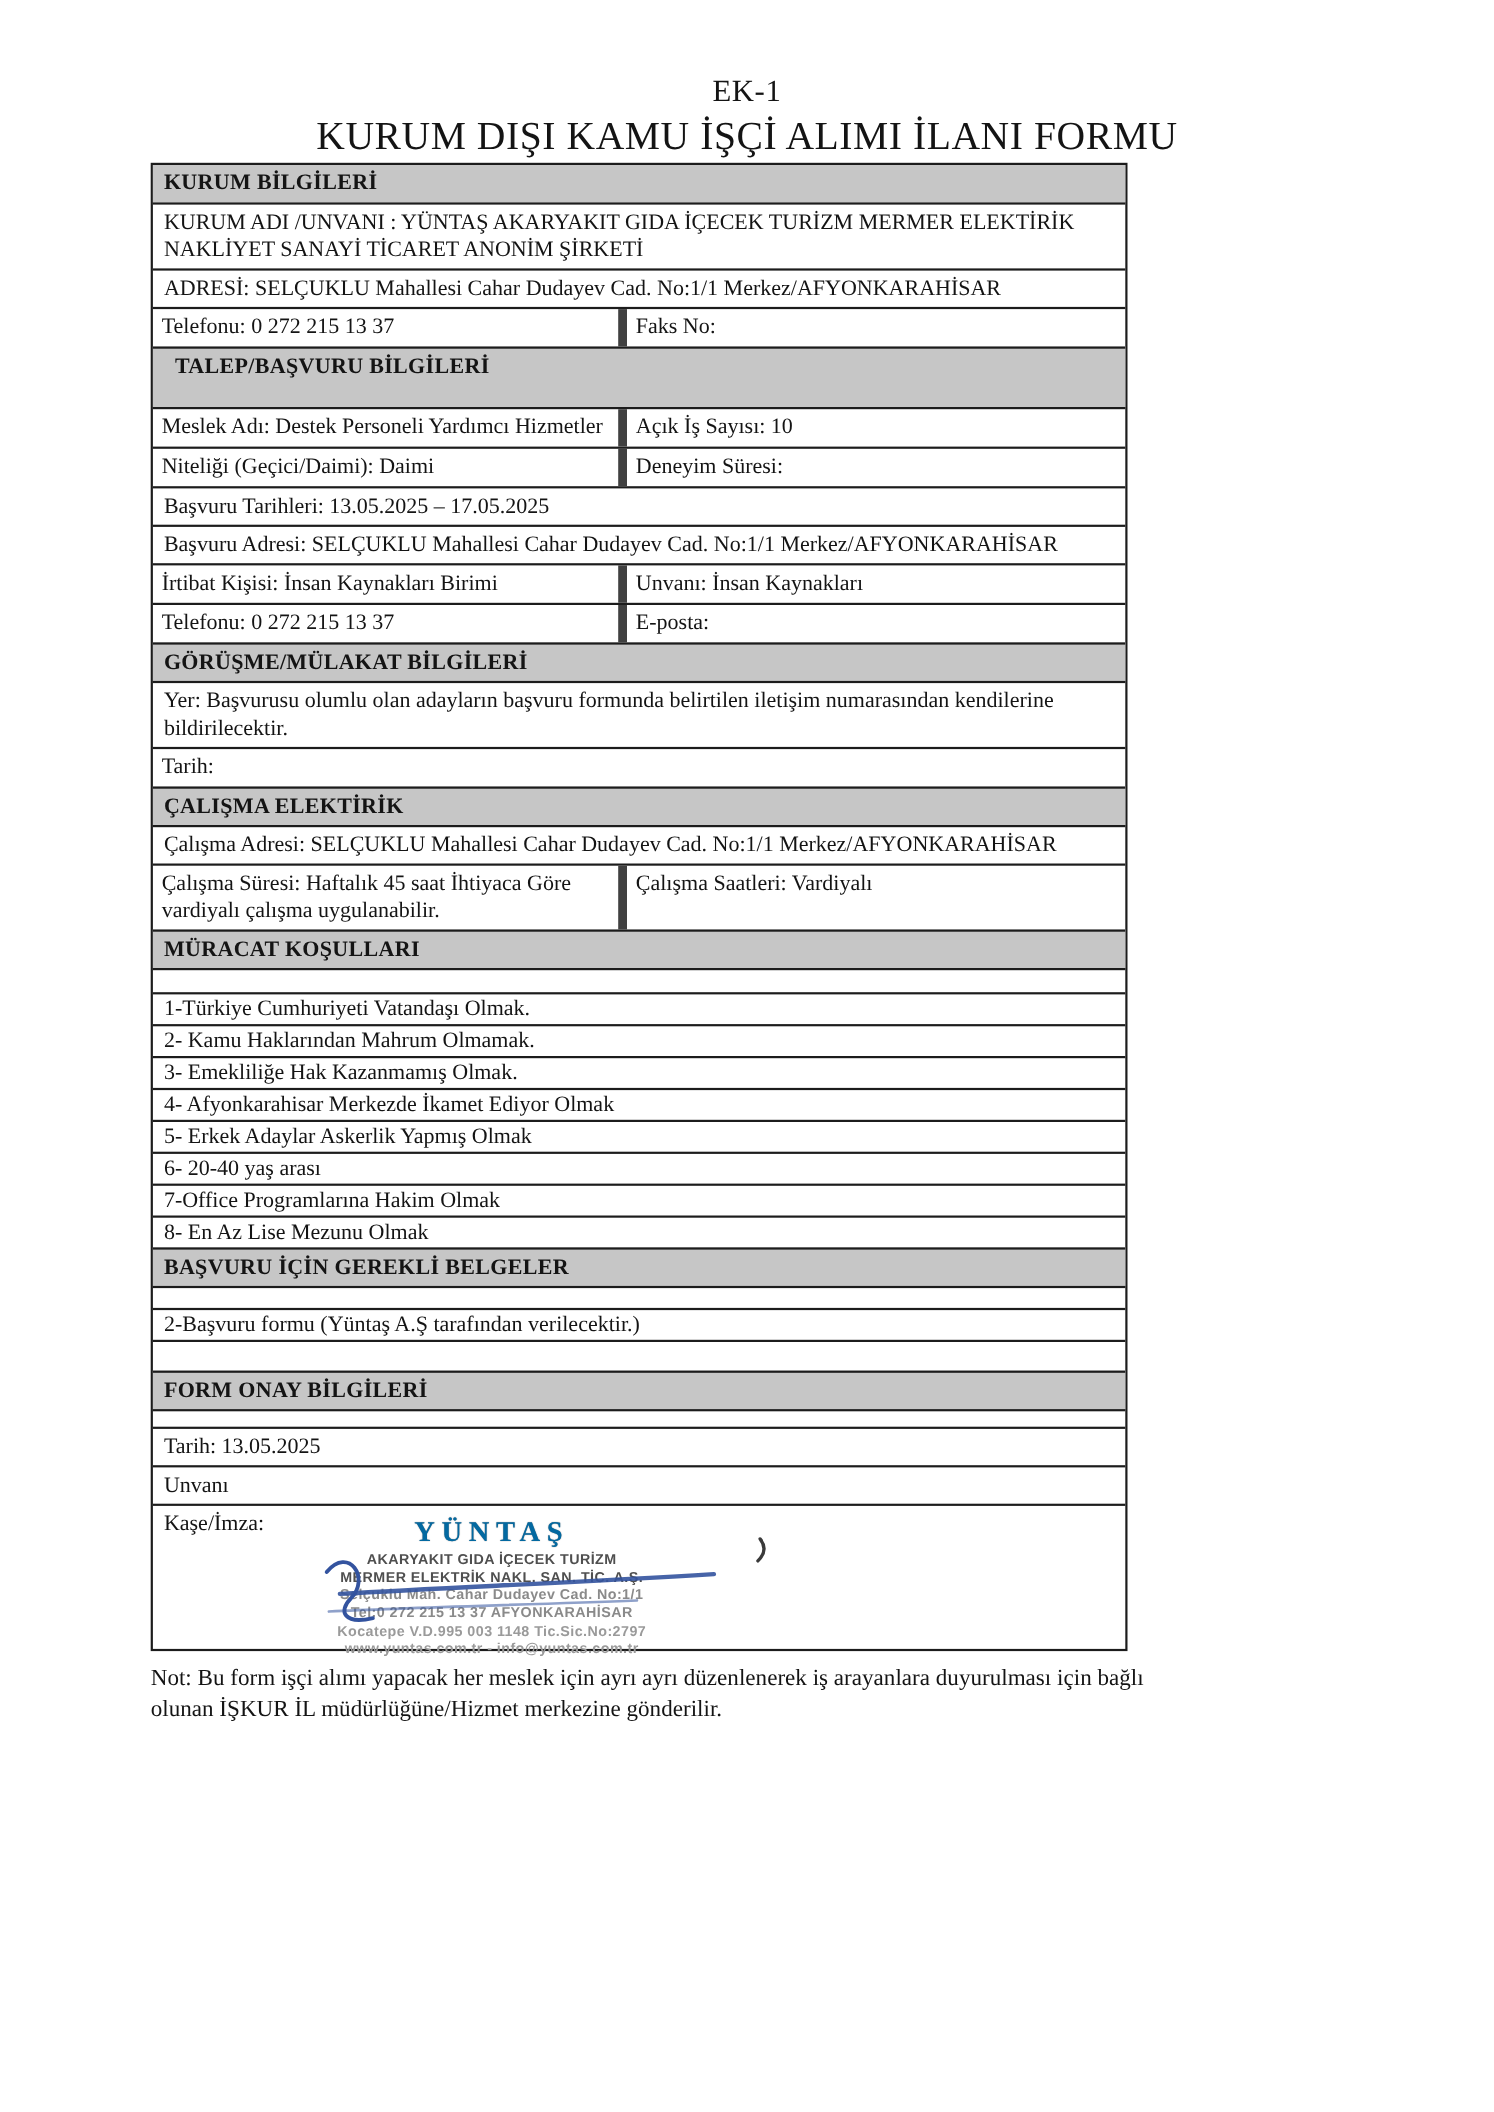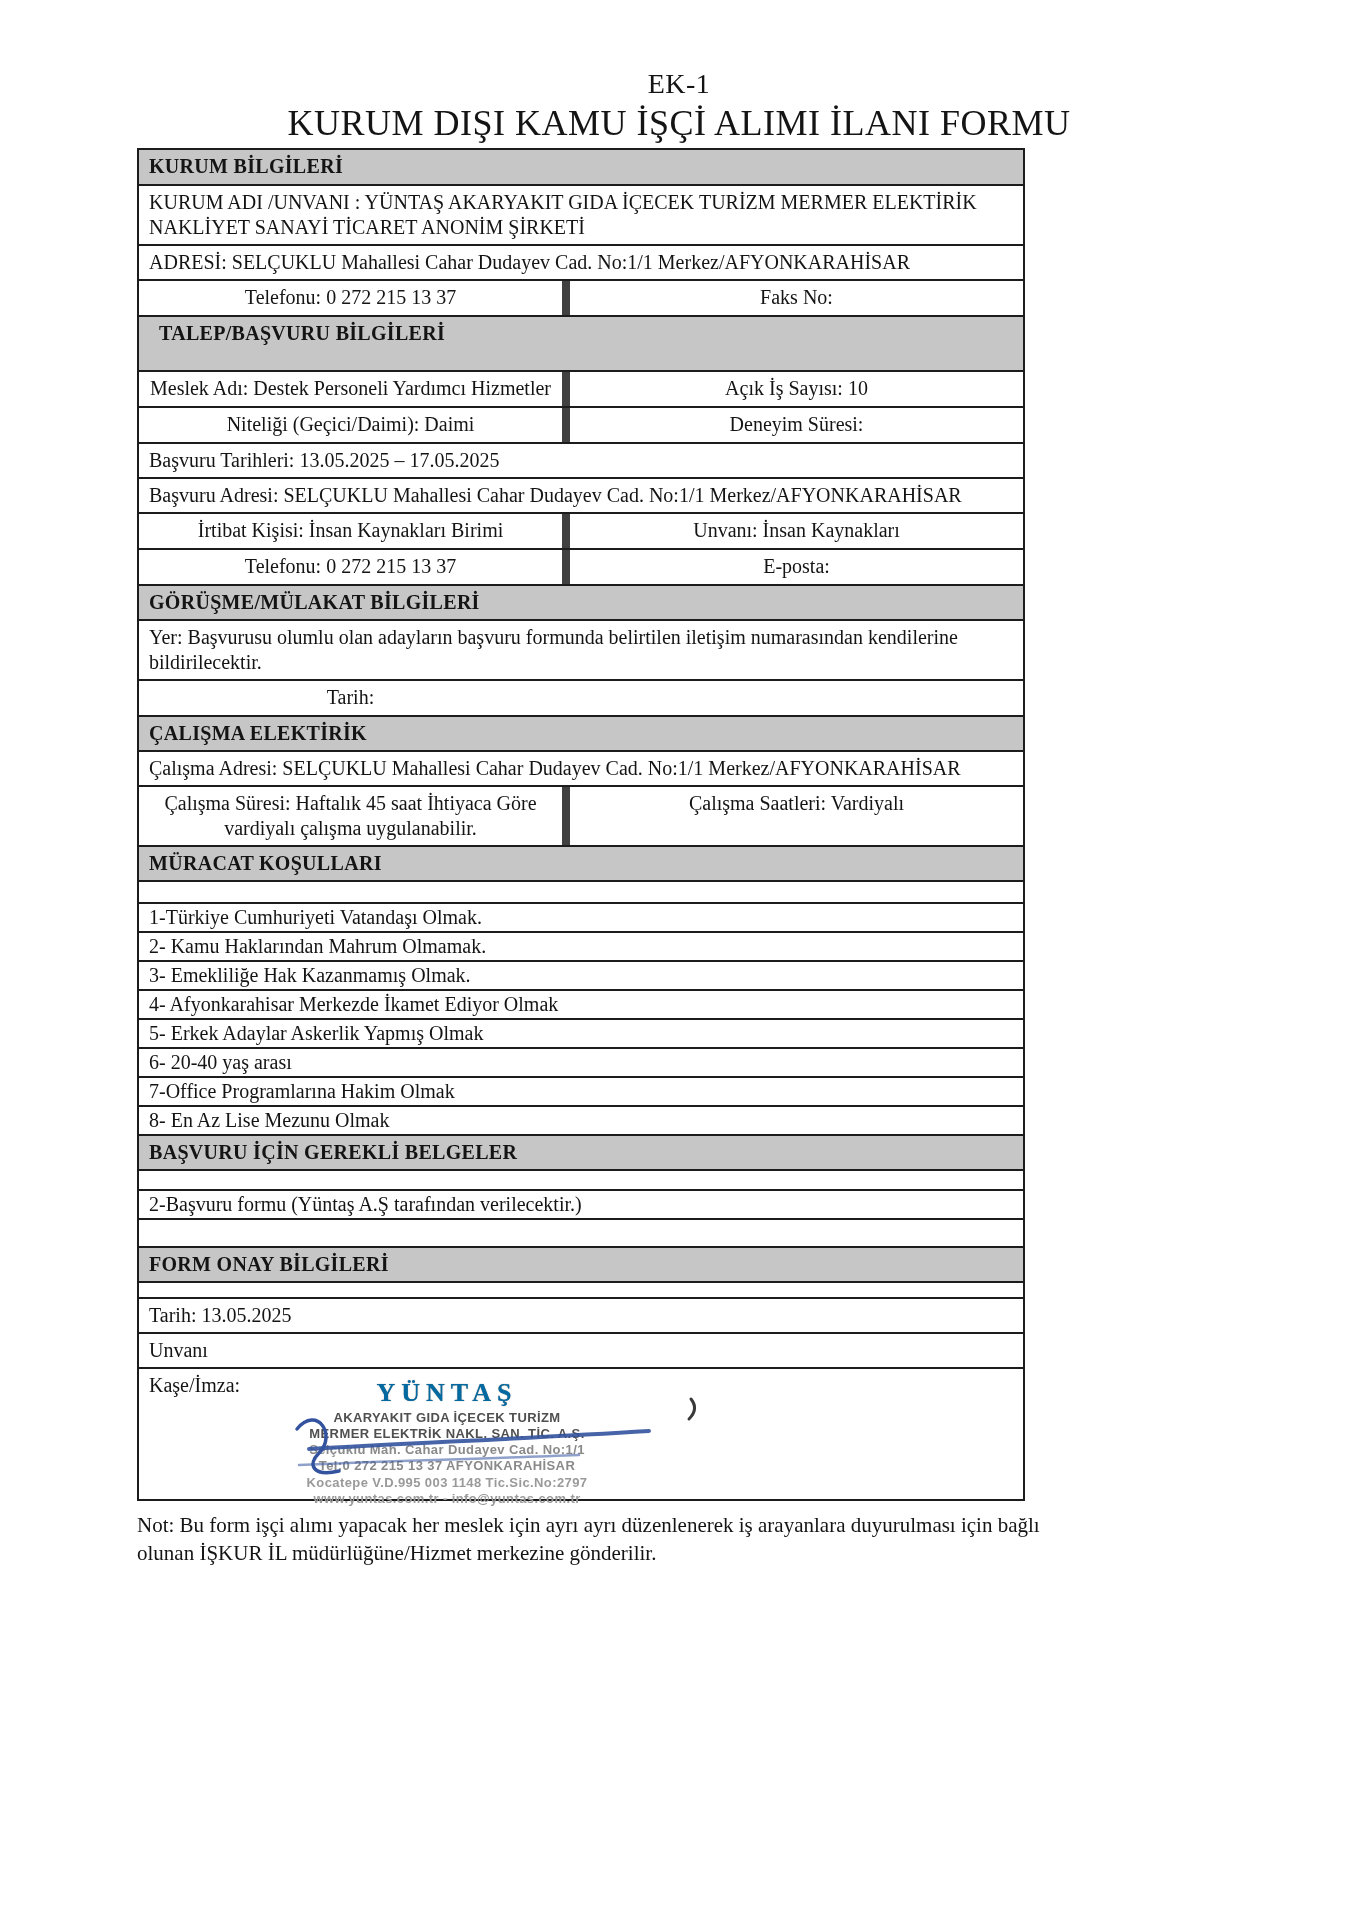--- a/index.html
+++ b/index.html
@@ -14,21 +14,21 @@
 
   .form-table { width:888px; margin:4px 0 0 137px; border:2px solid #1c1c1c;
                 font-size:20px; background:#fff; }
   .row { border-top:2px solid #1c1c1c; padding:4px 10px; line-height:1.25; min-height:34px; }
   .form-table .row:first-child { border-top:none; }
 
   .row.header { background:#c6c6c6; font-weight:bold; letter-spacing:0.3px; }
   .row.header.tall { padding-bottom:24px;padding-left:20px; }
 
   .row.split { display:flex; padding:0; }
-  .split .cell { padding:4px 8px; min-height:34px;text-align:center; }
+  .split .cell { padding:4px 8px; min-height:34px; }
   .split .cell.l { width:423px; flex:0 0 423px; }
   .split .cell.r { flex:1; border-left:8px solid #404040; }
 
   .row.item { padding:2px 10px; line-height:1.15; min-height:27px; }
   .row.spacer { padding:0; min-height:0; }
   .sp22 { height:22px; } .sp20 { height:20px; } .sp28 { height:28px; } .sp16 { height:16px; }
 
   .row.kase-row { position:relative; height:132px; }
   .kase-label { display:inline-block; }
 

